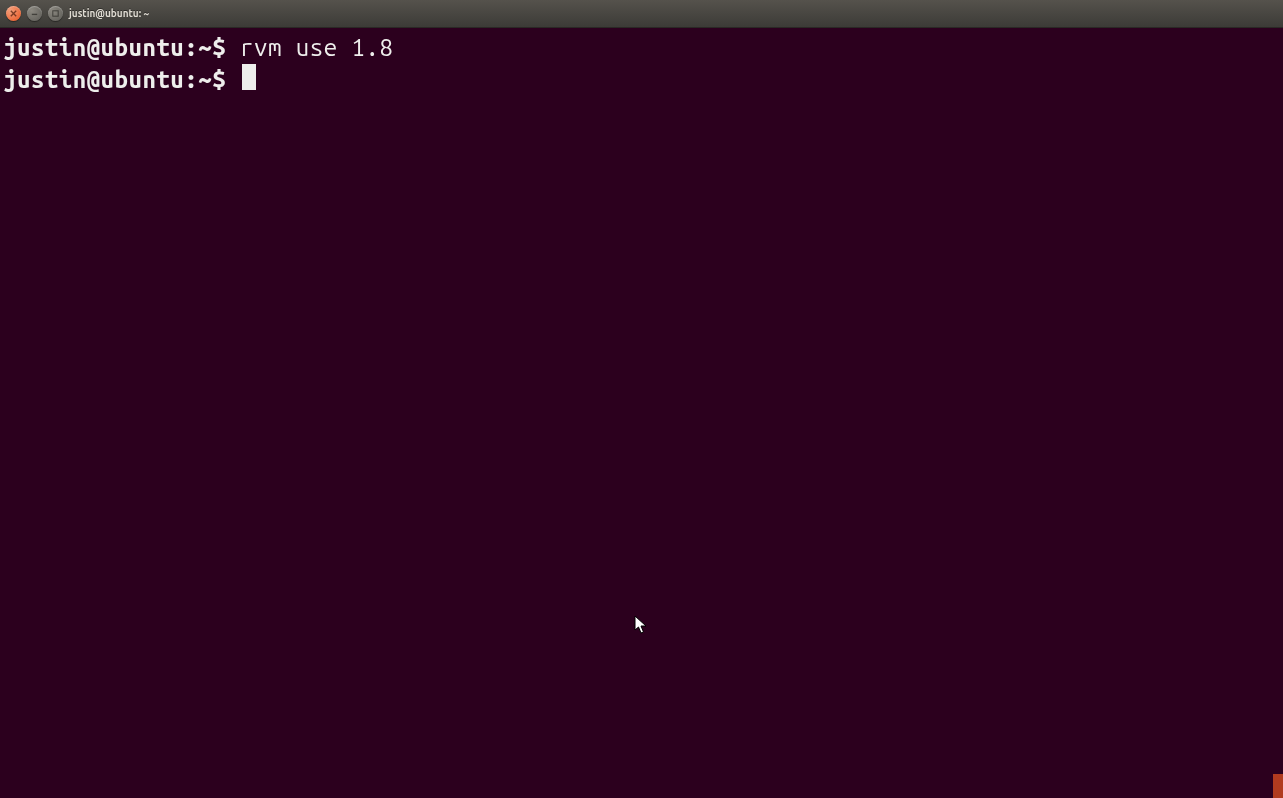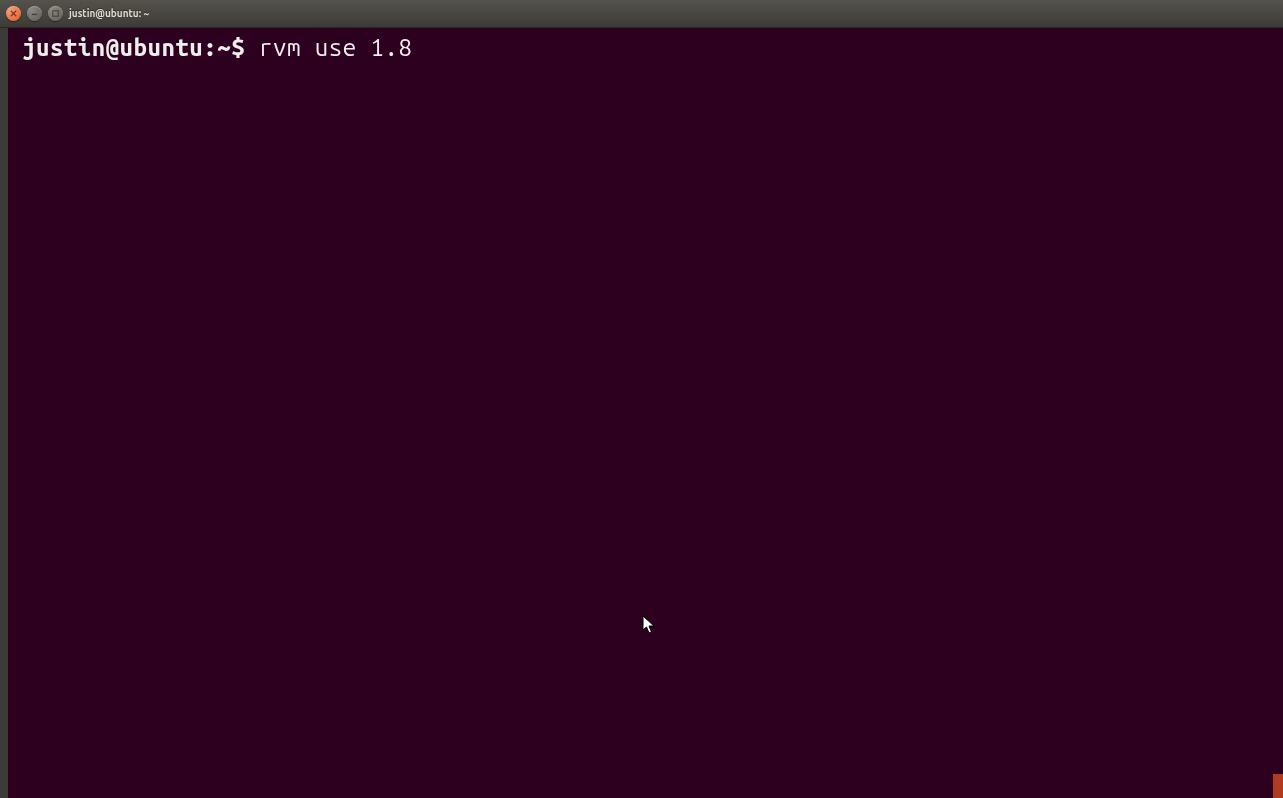--- a/index.html
+++ b/index.html
@@ -63,28 +63,27 @@
     .title-text {
       color: #dfdbd2;
       font-family: 'Ubuntu', sans-serif;
       font-size: 10px;
       font-weight: bold;
       text-shadow: 0 -1px 0 rgba(0,0,0,0.4);
     }
     .terminal-body {
       flex: 1;
       background: #2c001e;
-      padding: 4px 14px;
+      padding: 4px 3px;
       font-size: 24px;
       line-height: 32px;
       letter-spacing: 0.5px;
       color: #eeeeec;
       position: relative;
       overflow: hidden;
-      margin-left: 8px;
     }
     .line {
       white-space: pre;
     }
     .prompt {
       color: #eeeeec;
       font-weight: bold;
     }
     .command {
       color: #eeeeec;
@@ -140,20 +139,21 @@
         <svg viewBox="0 0 10 10">
             <rect x="2" y="2" width="6" height="6" fill="none" stroke="#2a2925" stroke-width="1.2"></rect>
           </svg>
       </div>
     </div>
     <span class="title-text">justin@ubuntu: ~</span>
   </div>
 
   <div class="terminal-body">
     <div class="line"><span class="prompt">justin@ubuntu</span><span class="prompt">:</span><span class="prompt">~</span><span class="prompt">$</span><span class="command"> </span><span class="command">rvm use 1.8</span></div>
+    <div class="line"><span class="prompt">justin@ubuntu</span><span class="prompt">:</span><span class="prompt">~</span><span class="prompt">$</span><span> </span><span class="cursor"></span></div>
 
     <svg class="mouse-pointer" viewBox="0 0 14 20">
       <path d="M1 1 L1 15 L4.5 12 L7 18 L9.5 17 L7 11 L12 11 Z" fill="#ffffff" stroke="#000000" stroke-width="1"></path>
     </svg>
 
     <div class="scrollbar-indicator"></div>
   </div>
 </div>
 
 </body></html>

